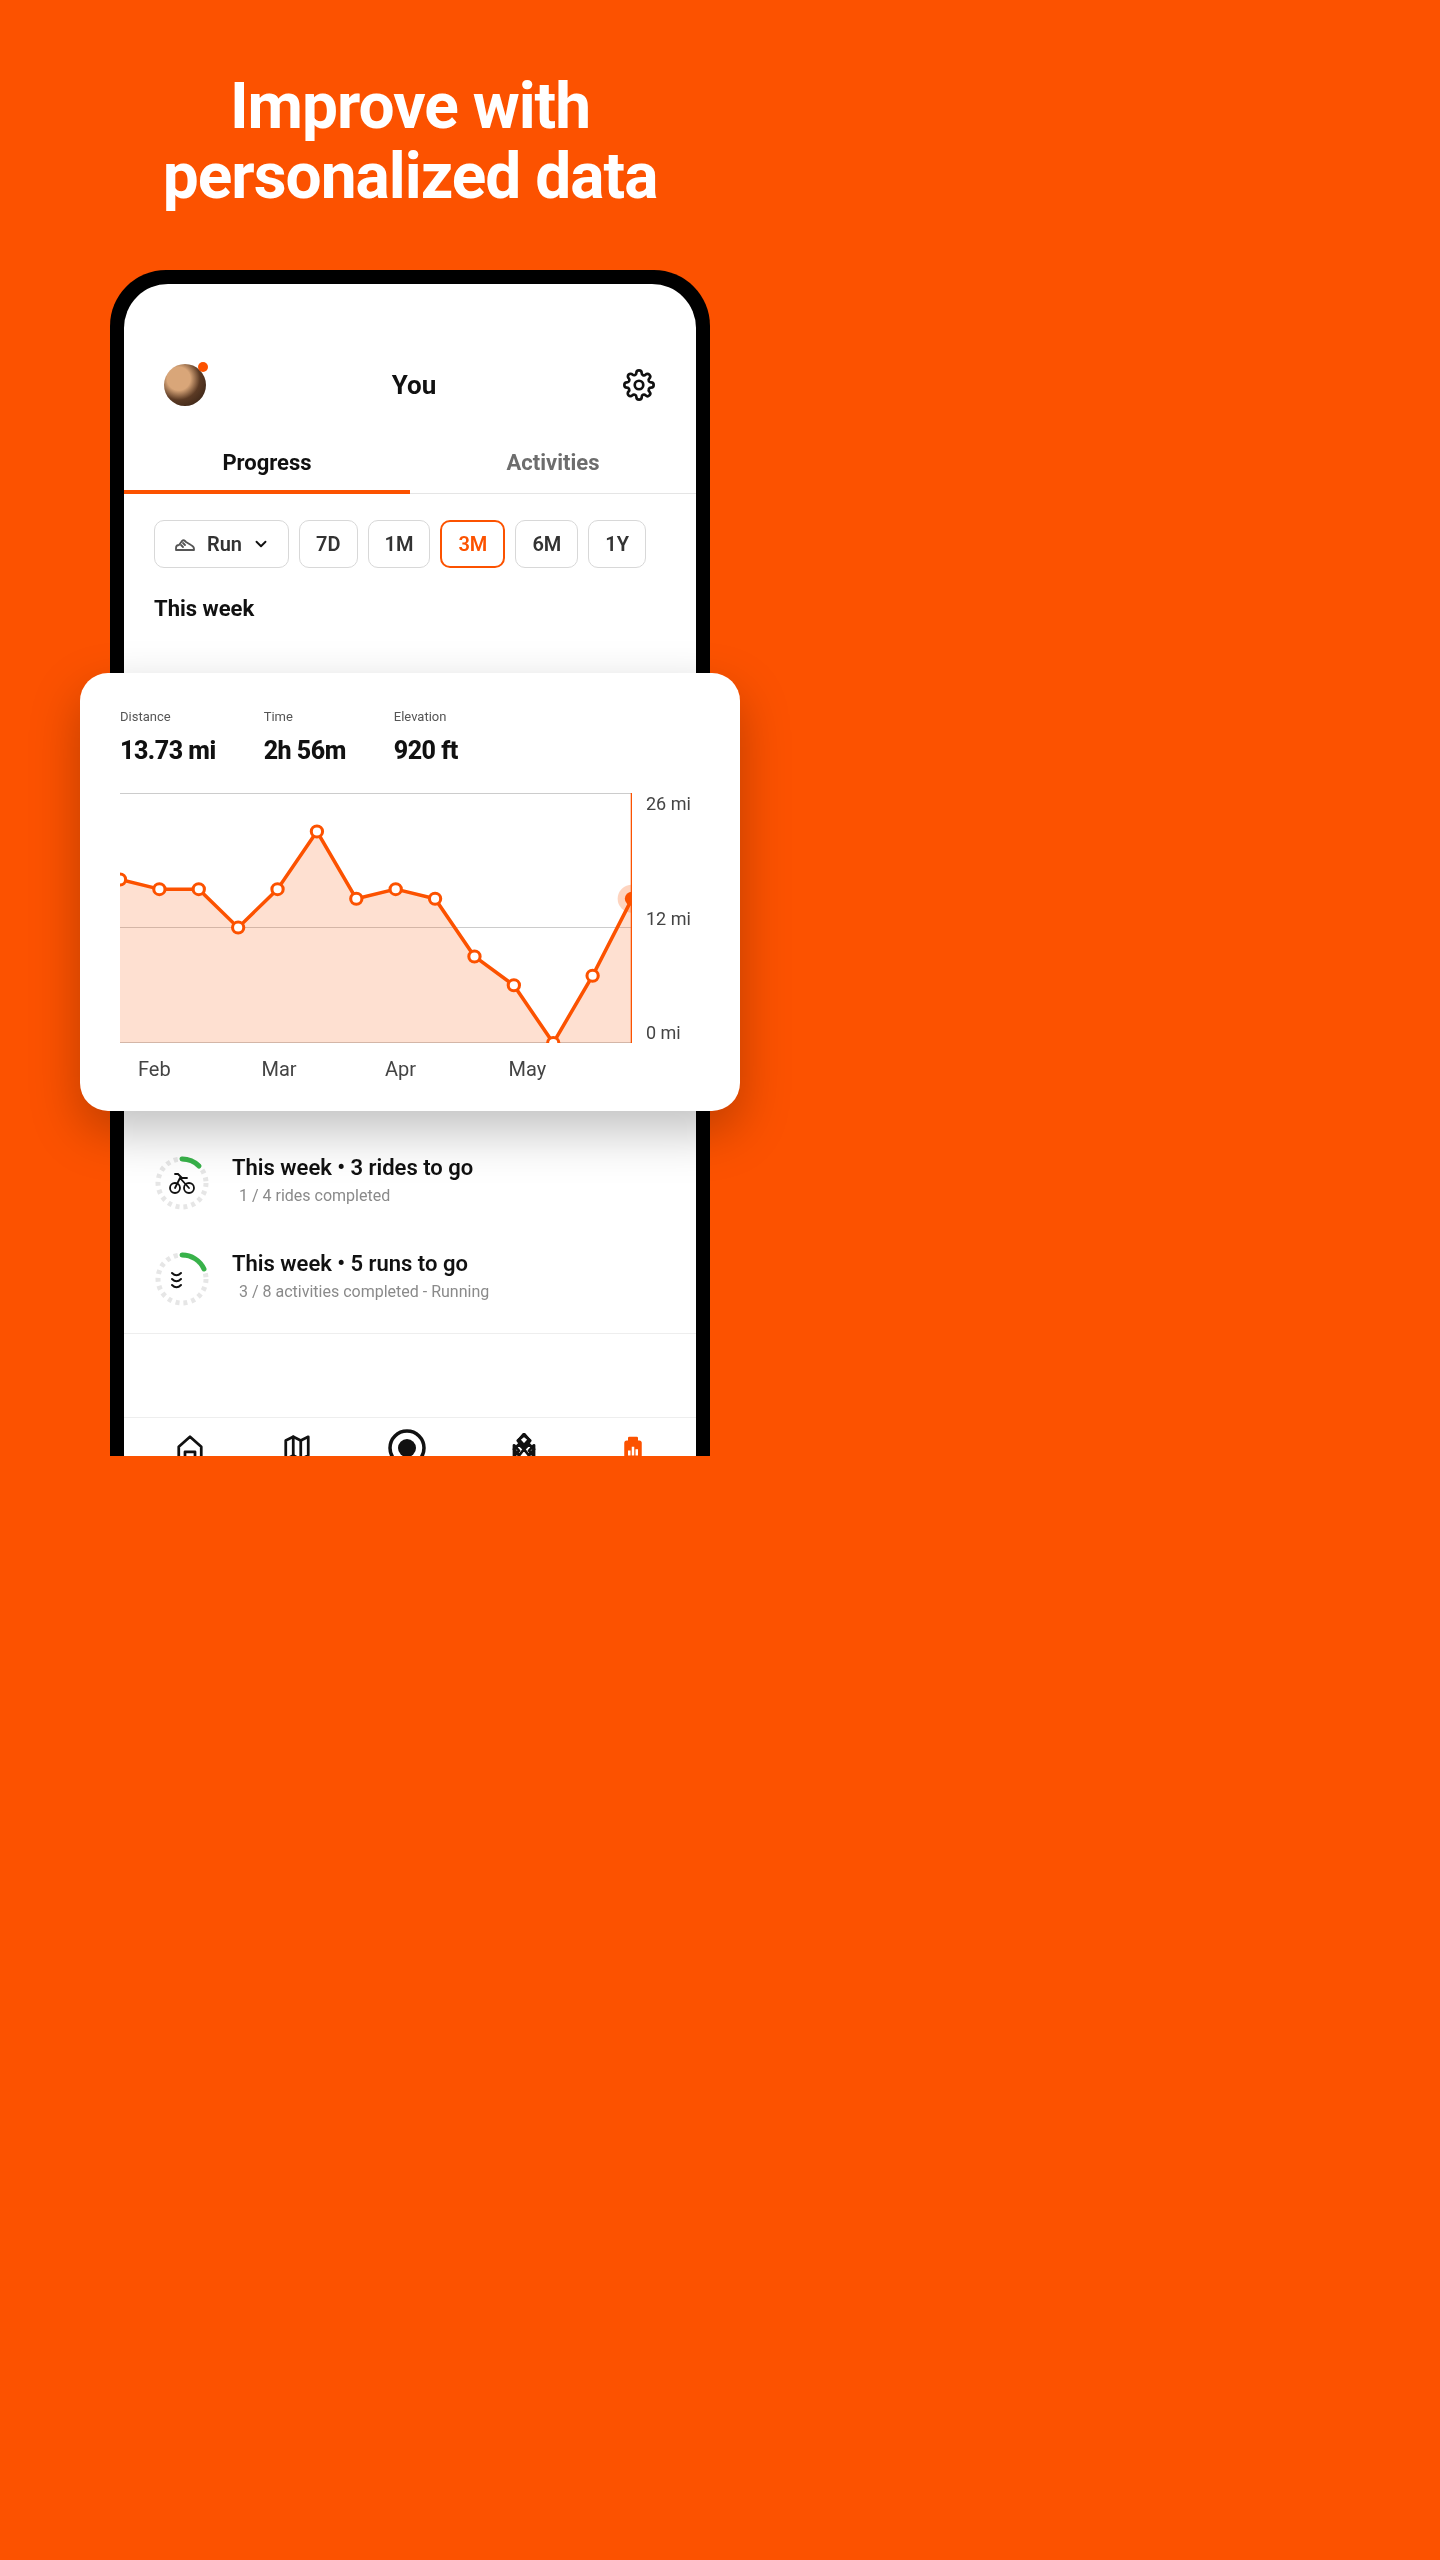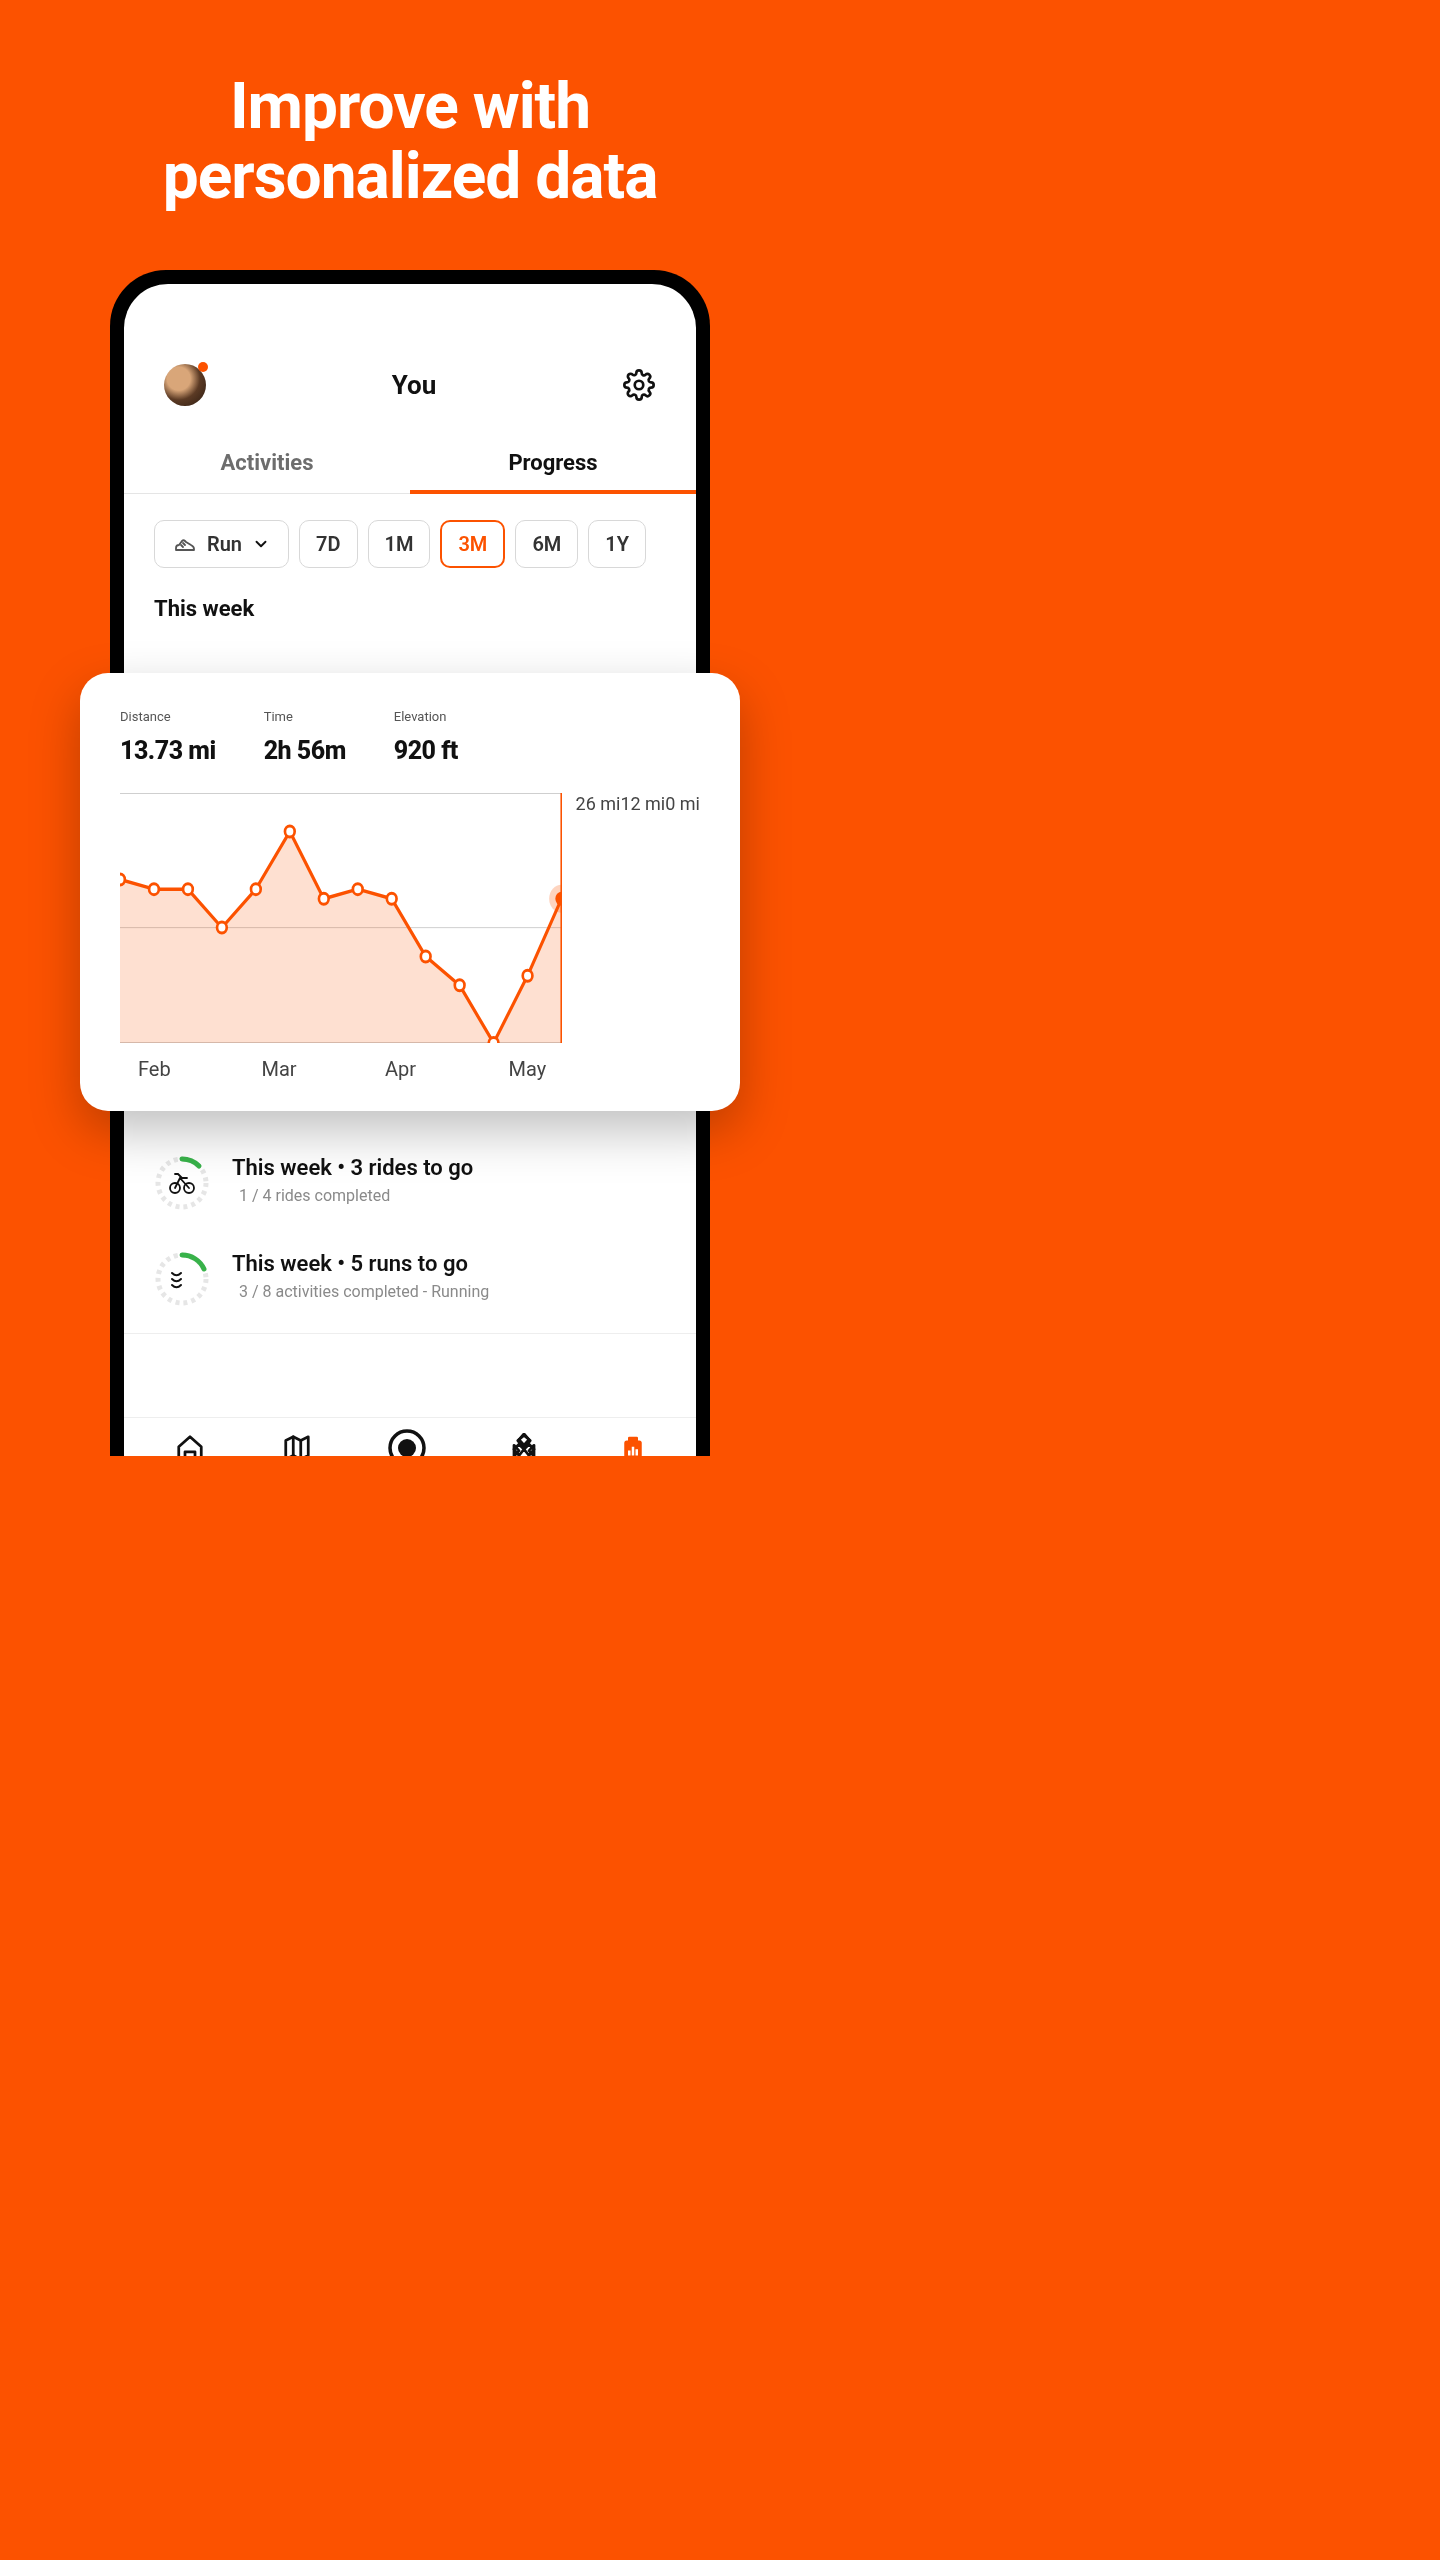--- a/index.html
+++ b/index.html
@@ -90,21 +90,21 @@
     width:660px; background:#fff; border-radius:28px;
     box-shadow:0 20px 50px rgba(0,0,0,0.25);
     padding:36px 40px 30px;
     z-index:10;
   }
   .stats-row { display:flex; gap:48px; margin-bottom:28px; }
   .stat-label { font-size:13px; color:#555; margin-bottom:12px; }
   .stat-value { font-size:25px; font-weight:800; color:#111; letter-spacing:-0.5px; }
   .chart-wrap { display:flex; gap:14px; align-items:flex-start; }
   .chart-svg { flex:1; }
-  .y-ticks { display:flex; flex-direction:row; justify-content:space-between; height:250px; font-size:18px; color:#444; min-width:54px; }
+  .y-ticks { display:flex; flex-direction:column; justify-content:space-between; height:250px; font-size:18px; color:#444; min-width:54px; }
   .x-axis { display:flex; margin-top:14px; font-size:20px; color:#444; padding-right:68px; }
   .x-axis span { flex:1; text-align:left; }
   .x-axis span:first-child { padding-left:18px; }
   
   .goals { padding: 510px 30px 0; }
   .goal {
     display:flex; gap:22px; align-items:flex-start; padding:14px 0 26px;
   }
   .goal-ring { width:56px; height:56px; flex-shrink:0; }
   .goal-title { font-size:22px; font-weight:600; color:#111; margin-bottom:6px; }
@@ -137,22 +137,22 @@
       <div class="page-title">You</div>
       <div class="gear">
         <svg viewBox="0 0 24 24" width="32" height="32" fill="none" stroke="#111" stroke-width="2" stroke-linejoin="round" stroke-linecap="round">
           <circle cx="12" cy="12" r="3.2"></circle>
           <path d="M19.4 15a1.7 1.7 0 0 0 .34 1.87l.06.06a2 2 0 1 1-2.83 2.83l-.06-.06a1.7 1.7 0 0 0-1.87-.34 1.7 1.7 0 0 0-1 1.56V21a2 2 0 1 1-4 0v-.09a1.7 1.7 0 0 0-1.11-1.56 1.7 1.7 0 0 0-1.87.34l-.06.06a2 2 0 1 1-2.83-2.83l.06-.06a1.7 1.7 0 0 0 .34-1.87 1.7 1.7 0 0 0-1.56-1H3a2 2 0 1 1 0-4h.09a1.7 1.7 0 0 0 1.56-1.11 1.7 1.7 0 0 0-.34-1.87l-.06-.06a2 2 0 1 1 2.83-2.83l.06.06a1.7 1.7 0 0 0 1.87.34H9a1.7 1.7 0 0 0 1-1.56V3a2 2 0 1 1 4 0v.09a1.7 1.7 0 0 0 1 1.56 1.7 1.7 0 0 0 1.87-.34l.06-.06a2 2 0 1 1 2.83 2.83l-.06.06a1.7 1.7 0 0 0-.34 1.87V9a1.7 1.7 0 0 0 1.56 1H21a2 2 0 1 1 0 4h-.09a1.7 1.7 0 0 0-1.56 1z"></path>
         </svg>
       </div>
     </div>
 
     <div class="tabs">
+      <div class="tab active">Progress</div>
       <div class="tab">Activities</div>
-      <div class="tab active">Progress</div>
     </div>
 
     <div class="filters">
       <div class="chip activity">
         <svg width="24" height="24" viewBox="0 0 24 24" fill="none" stroke="#555" stroke-width="1.8" stroke-linecap="round" stroke-linejoin="round">
           <path d="M3 16c0-2 1-3 3-3l3-4c1-1 2-1 3 0l1 1 5 3c2 1 3 2 3 4v1H3v-2z"></path>
           <path d="M8 13l2 2M10 11l2 2"></path>
         </svg>
         <span>Run</span>
         <svg width="18" height="18" viewBox="0 0 24 24" fill="none" stroke="#111" stroke-width="2.5" stroke-linecap="round" stroke-linejoin="round">

